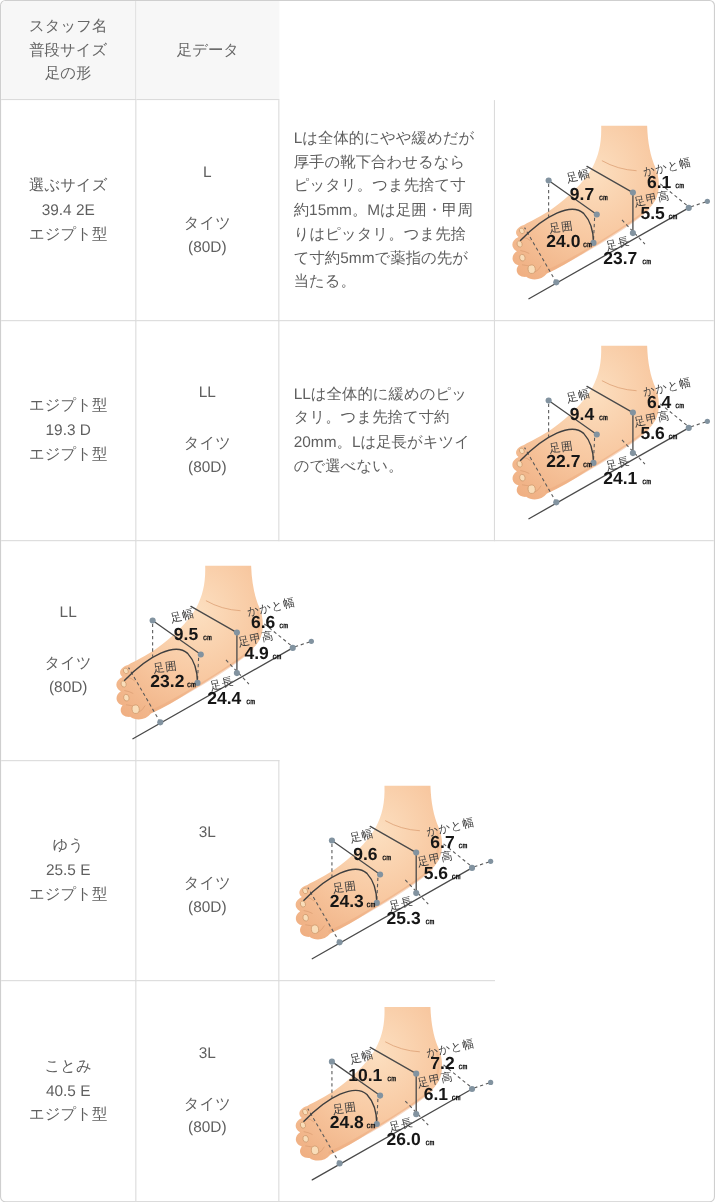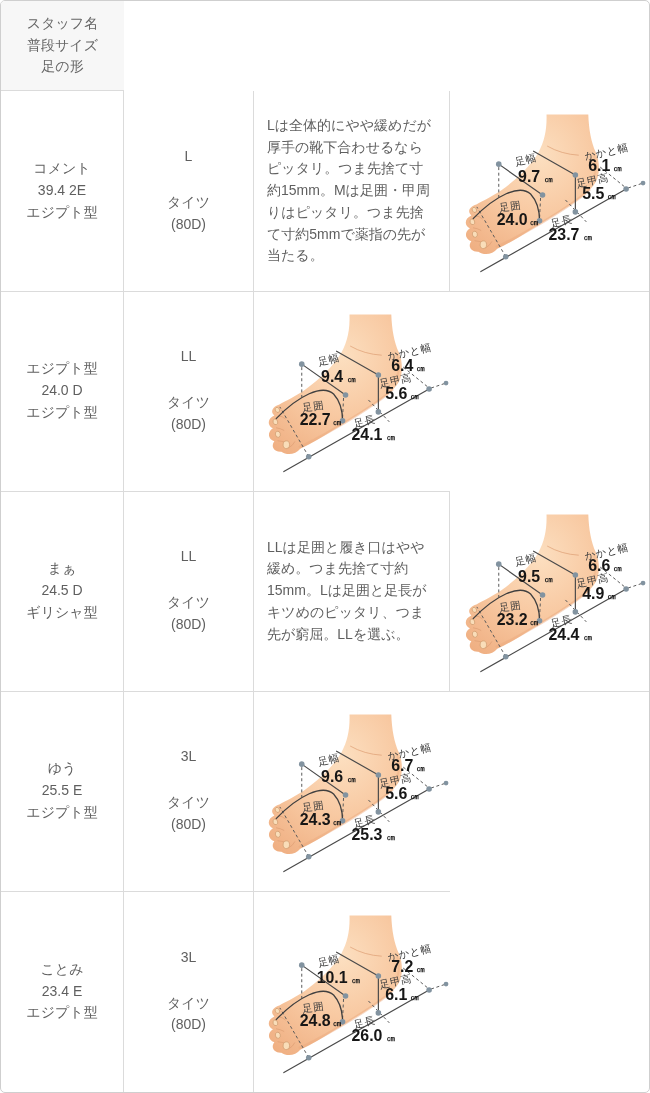--- a/index.html
+++ b/index.html
@@ -38,25 +38,26 @@
   .f-unit{font-size:9px;font-weight:bold;}
 </style>
 </head>
 <body>
 
 <div class="size-table">
   <div class="row header">
     <div class="cell">スタッフ名
 普段サイズ
 足の形</div>
+    <div class="cell">足データ</div>
   </div>
   <div id="tbody">
   <div class="row body-row">
     <div class="cell c1">
-      <div>コメント</div>
+      <div>選ぶサイズ</div>
       <div>39.4 2E</div>
       <div>エジプト型</div>
     </div>
     <div class="cell c2">
       <div class="choice-size">L</div>
       <div>タイツ</div>
       <div>(80D)</div>
     </div>
     <div class="cell c3">
       <p>Lは全体的にやや緩めだが厚手の靴下合わせるならピッタリ。つま先捨て寸約15mm。Mは足囲・甲周りはピッタリ。つま先捨て寸約5mmで薬指の先が当たる。</p>
@@ -130,27 +131,30 @@
           <text class="f-lbl" x="113" y="134" transform="rotate(-14 113 134)">足長</text>
           <text class="f-val" x="121" y="149"><tspan>23.7</tspan><tspan class="f-unit" dx="4">㎝</tspan></text>
         </g>
       </svg>
     </div>
   </div>
 
   <div class="row body-row">
     <div class="cell c1">
       <div>エジプト型</div>
-      <div>24.0 D</div>
+      <div>19.3 D</div>
       <div>エジプト型</div>
     </div>
     <div class="cell c2">
       <div class="choice-size">LL</div>
       <div>タイツ</div>
       <div>(80D)</div>
+    </div>
+    <div class="cell c3">
+      <p>LLは全体的に緩めのピッタリ。つま先捨て寸約20mm。Lは足長がキツイので選べない。</p>
     </div>
     <div class="cell c4">
       <svg class="foot-svg" width="199" height="200" viewBox="0 0 200 200">
         <defs>
           <radialGradient id="skinGrad" cx="55%" cy="30%" r="85%">
             <stop offset="0%" stop-color="#fcdfc0"></stop>
             <stop offset="50%" stop-color="#f8c9a2"></stop>
             <stop offset="100%" stop-color="#efae81"></stop>
           </radialGradient>
         </defs>
@@ -212,32 +216,24 @@
           <text class="f-lbl" x="61" y="119" transform="rotate(-8 61 119)">足囲</text>
           <text class="f-val" x="68" y="134"><tspan>22.7</tspan><tspan class="f-unit" dx="2">㎝</tspan></text>
           <text class="f-lbl" x="113" y="134" transform="rotate(-14 113 134)">足長</text>
           <text class="f-val" x="121" y="149"><tspan>24.1</tspan><tspan class="f-unit" dx="4">㎝</tspan></text>
         </g>
       </svg>
     </div>
   </div>
 
   <div class="row body-row">
-    <div class="cell c1">
-      <div>まぁ</div>
-      <div>24.5 D</div>
-      <div>ギリシャ型</div>
-    </div>
     <div class="cell c2">
       <div class="choice-size">LL</div>
       <div>タイツ</div>
       <div>(80D)</div>
-    </div>
-    <div class="cell c3">
-      <p>LLは足囲と履き口はやや緩め。つま先捨て寸約15mm。Lは足囲と足長がキツめのピッタリ、つま先が窮屈。LLを選ぶ。</p>
     </div>
     <div class="cell c4">
       <svg class="foot-svg" width="199" height="200" viewBox="0 0 200 200">
         <defs>
           <radialGradient id="skinGrad" cx="55%" cy="30%" r="85%">
             <stop offset="0%" stop-color="#fcdfc0"></stop>
             <stop offset="50%" stop-color="#f8c9a2"></stop>
             <stop offset="100%" stop-color="#efae81"></stop>
           </radialGradient>
         </defs>
@@ -385,21 +381,21 @@
           <text class="f-lbl" x="113" y="134" transform="rotate(-14 113 134)">足長</text>
           <text class="f-val" x="121" y="149"><tspan>25.3</tspan><tspan class="f-unit" dx="4">㎝</tspan></text>
         </g>
       </svg>
     </div>
   </div>
 
   <div class="row body-row">
     <div class="cell c1">
       <div>ことみ</div>
-      <div>23.4 E</div>
+      <div>40.5 E</div>
       <div>エジプト型</div>
     </div>
     <div class="cell c2">
       <div class="choice-size">3L</div>
       <div>タイツ</div>
       <div>(80D)</div>
     </div>
     <div class="cell c4">
       <svg class="foot-svg" width="199" height="200" viewBox="0 0 200 200">
         <defs>

